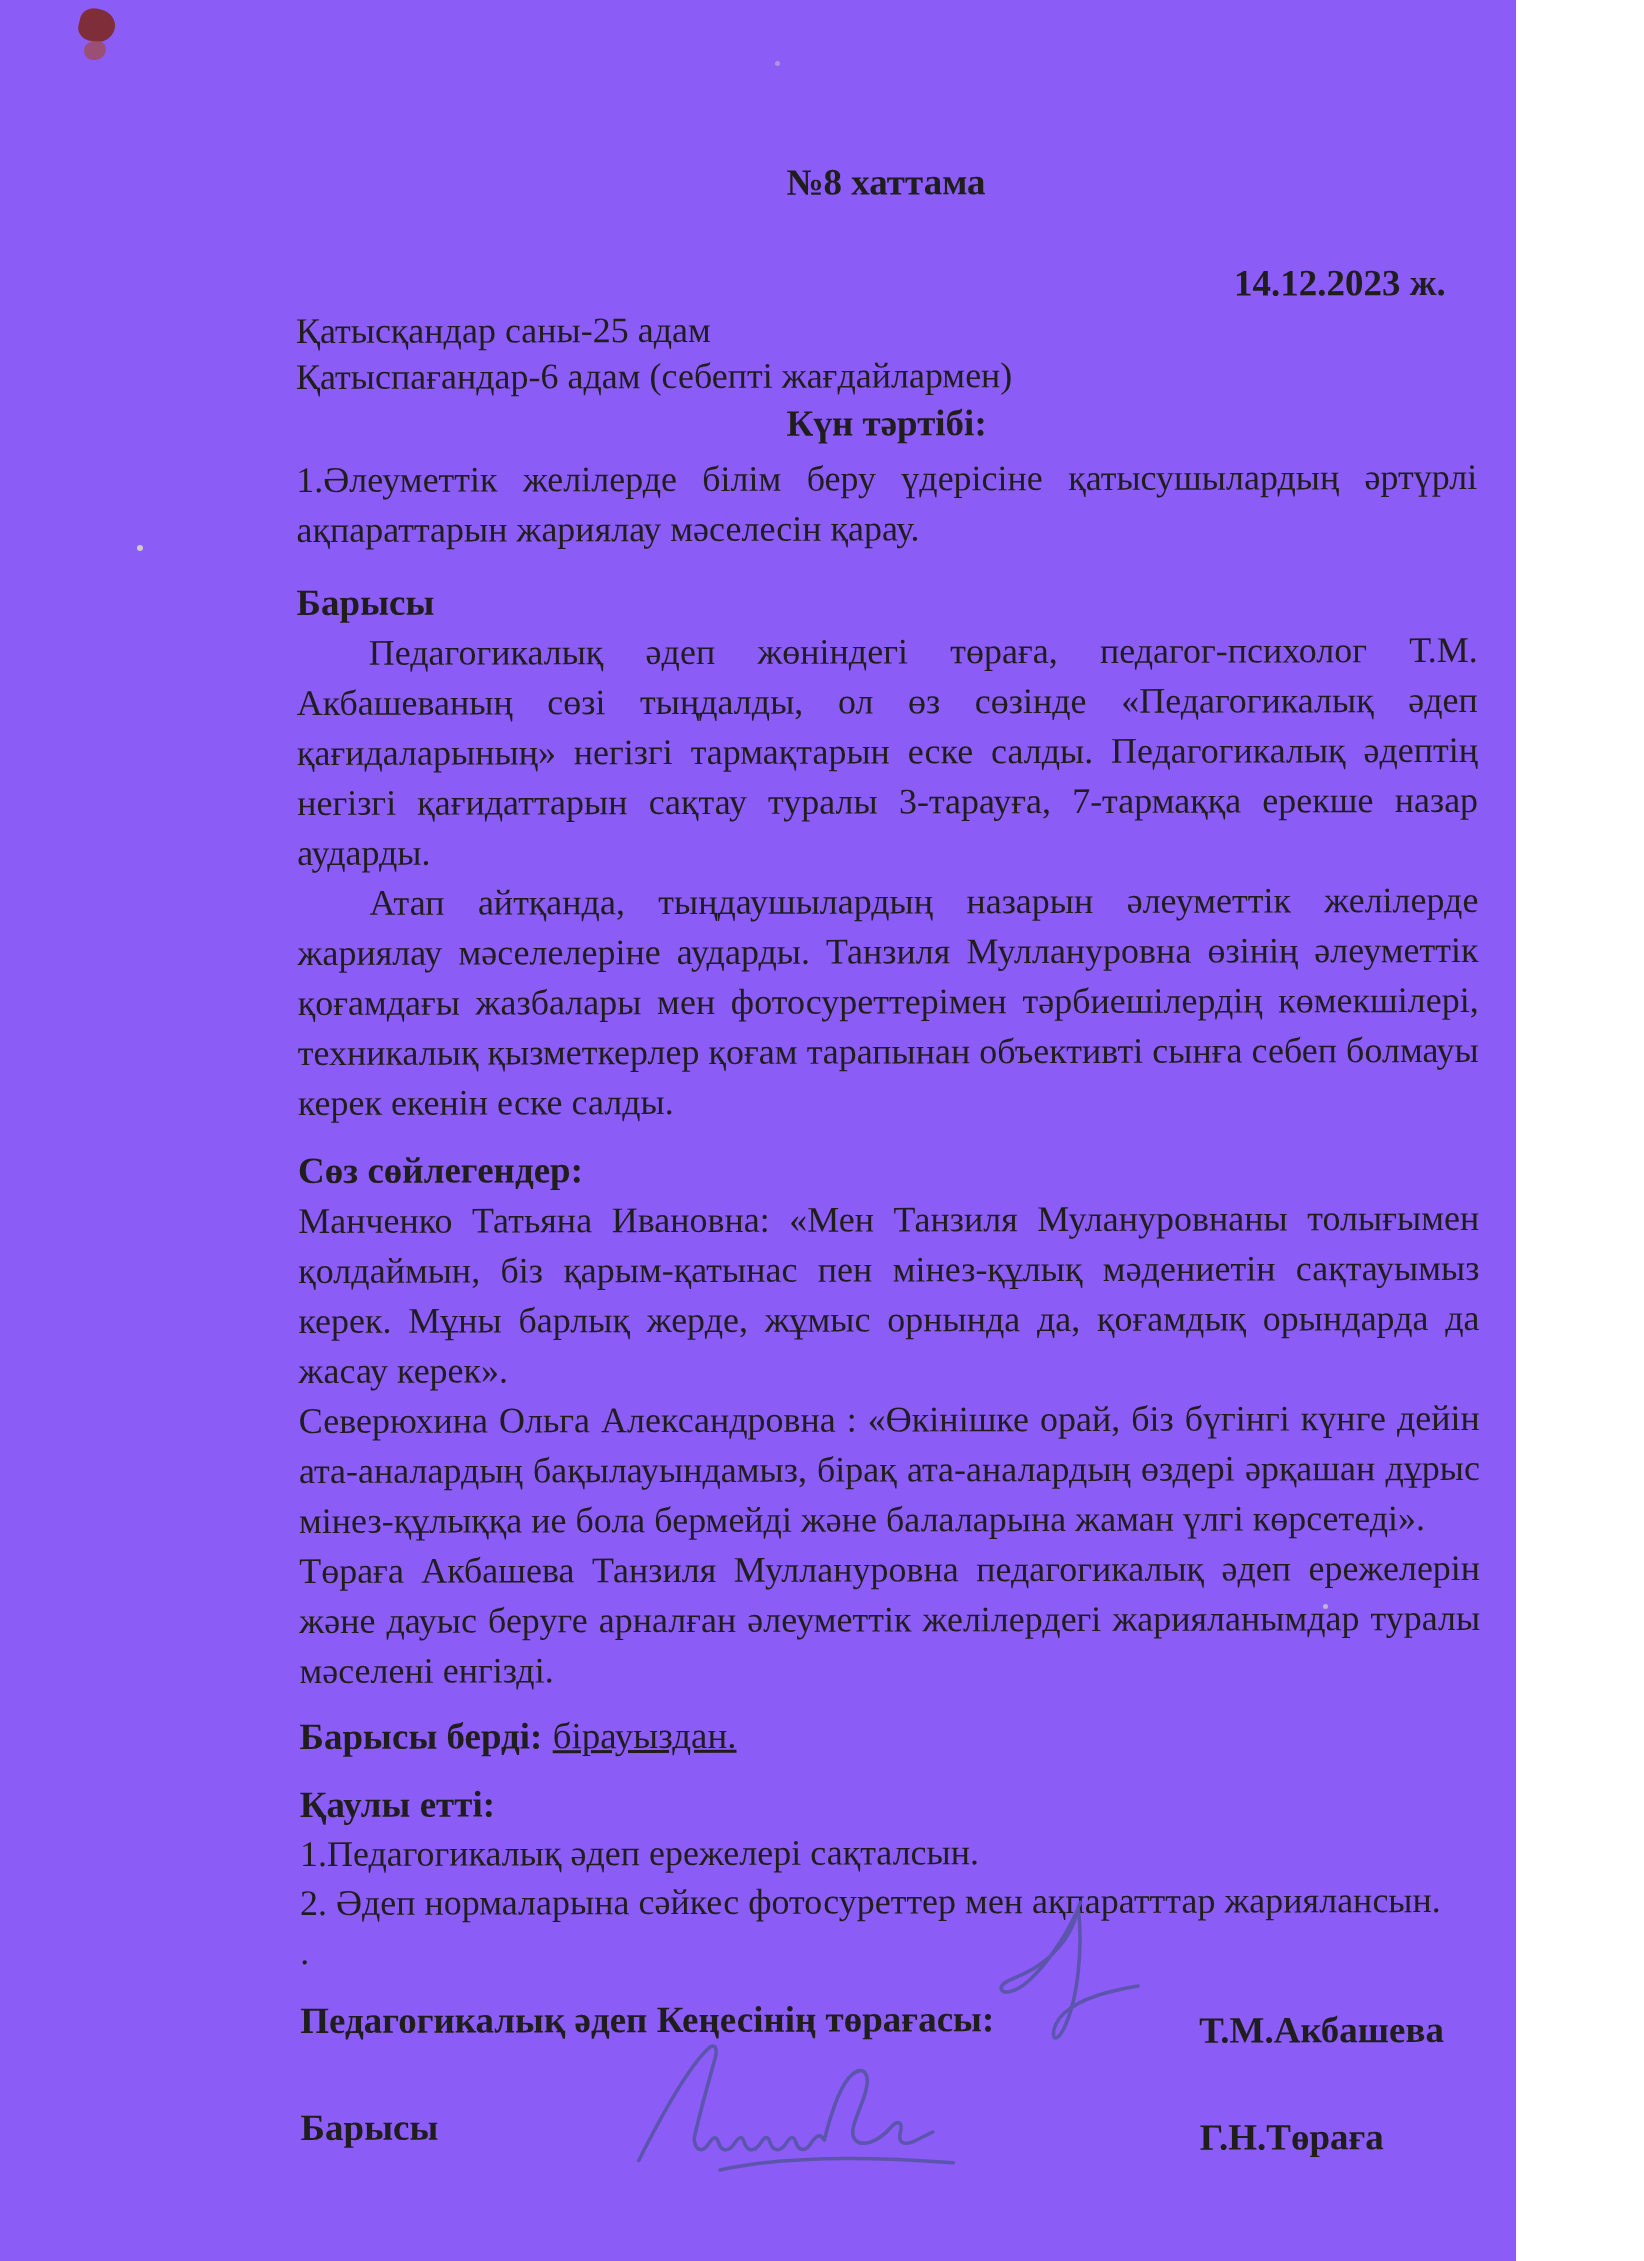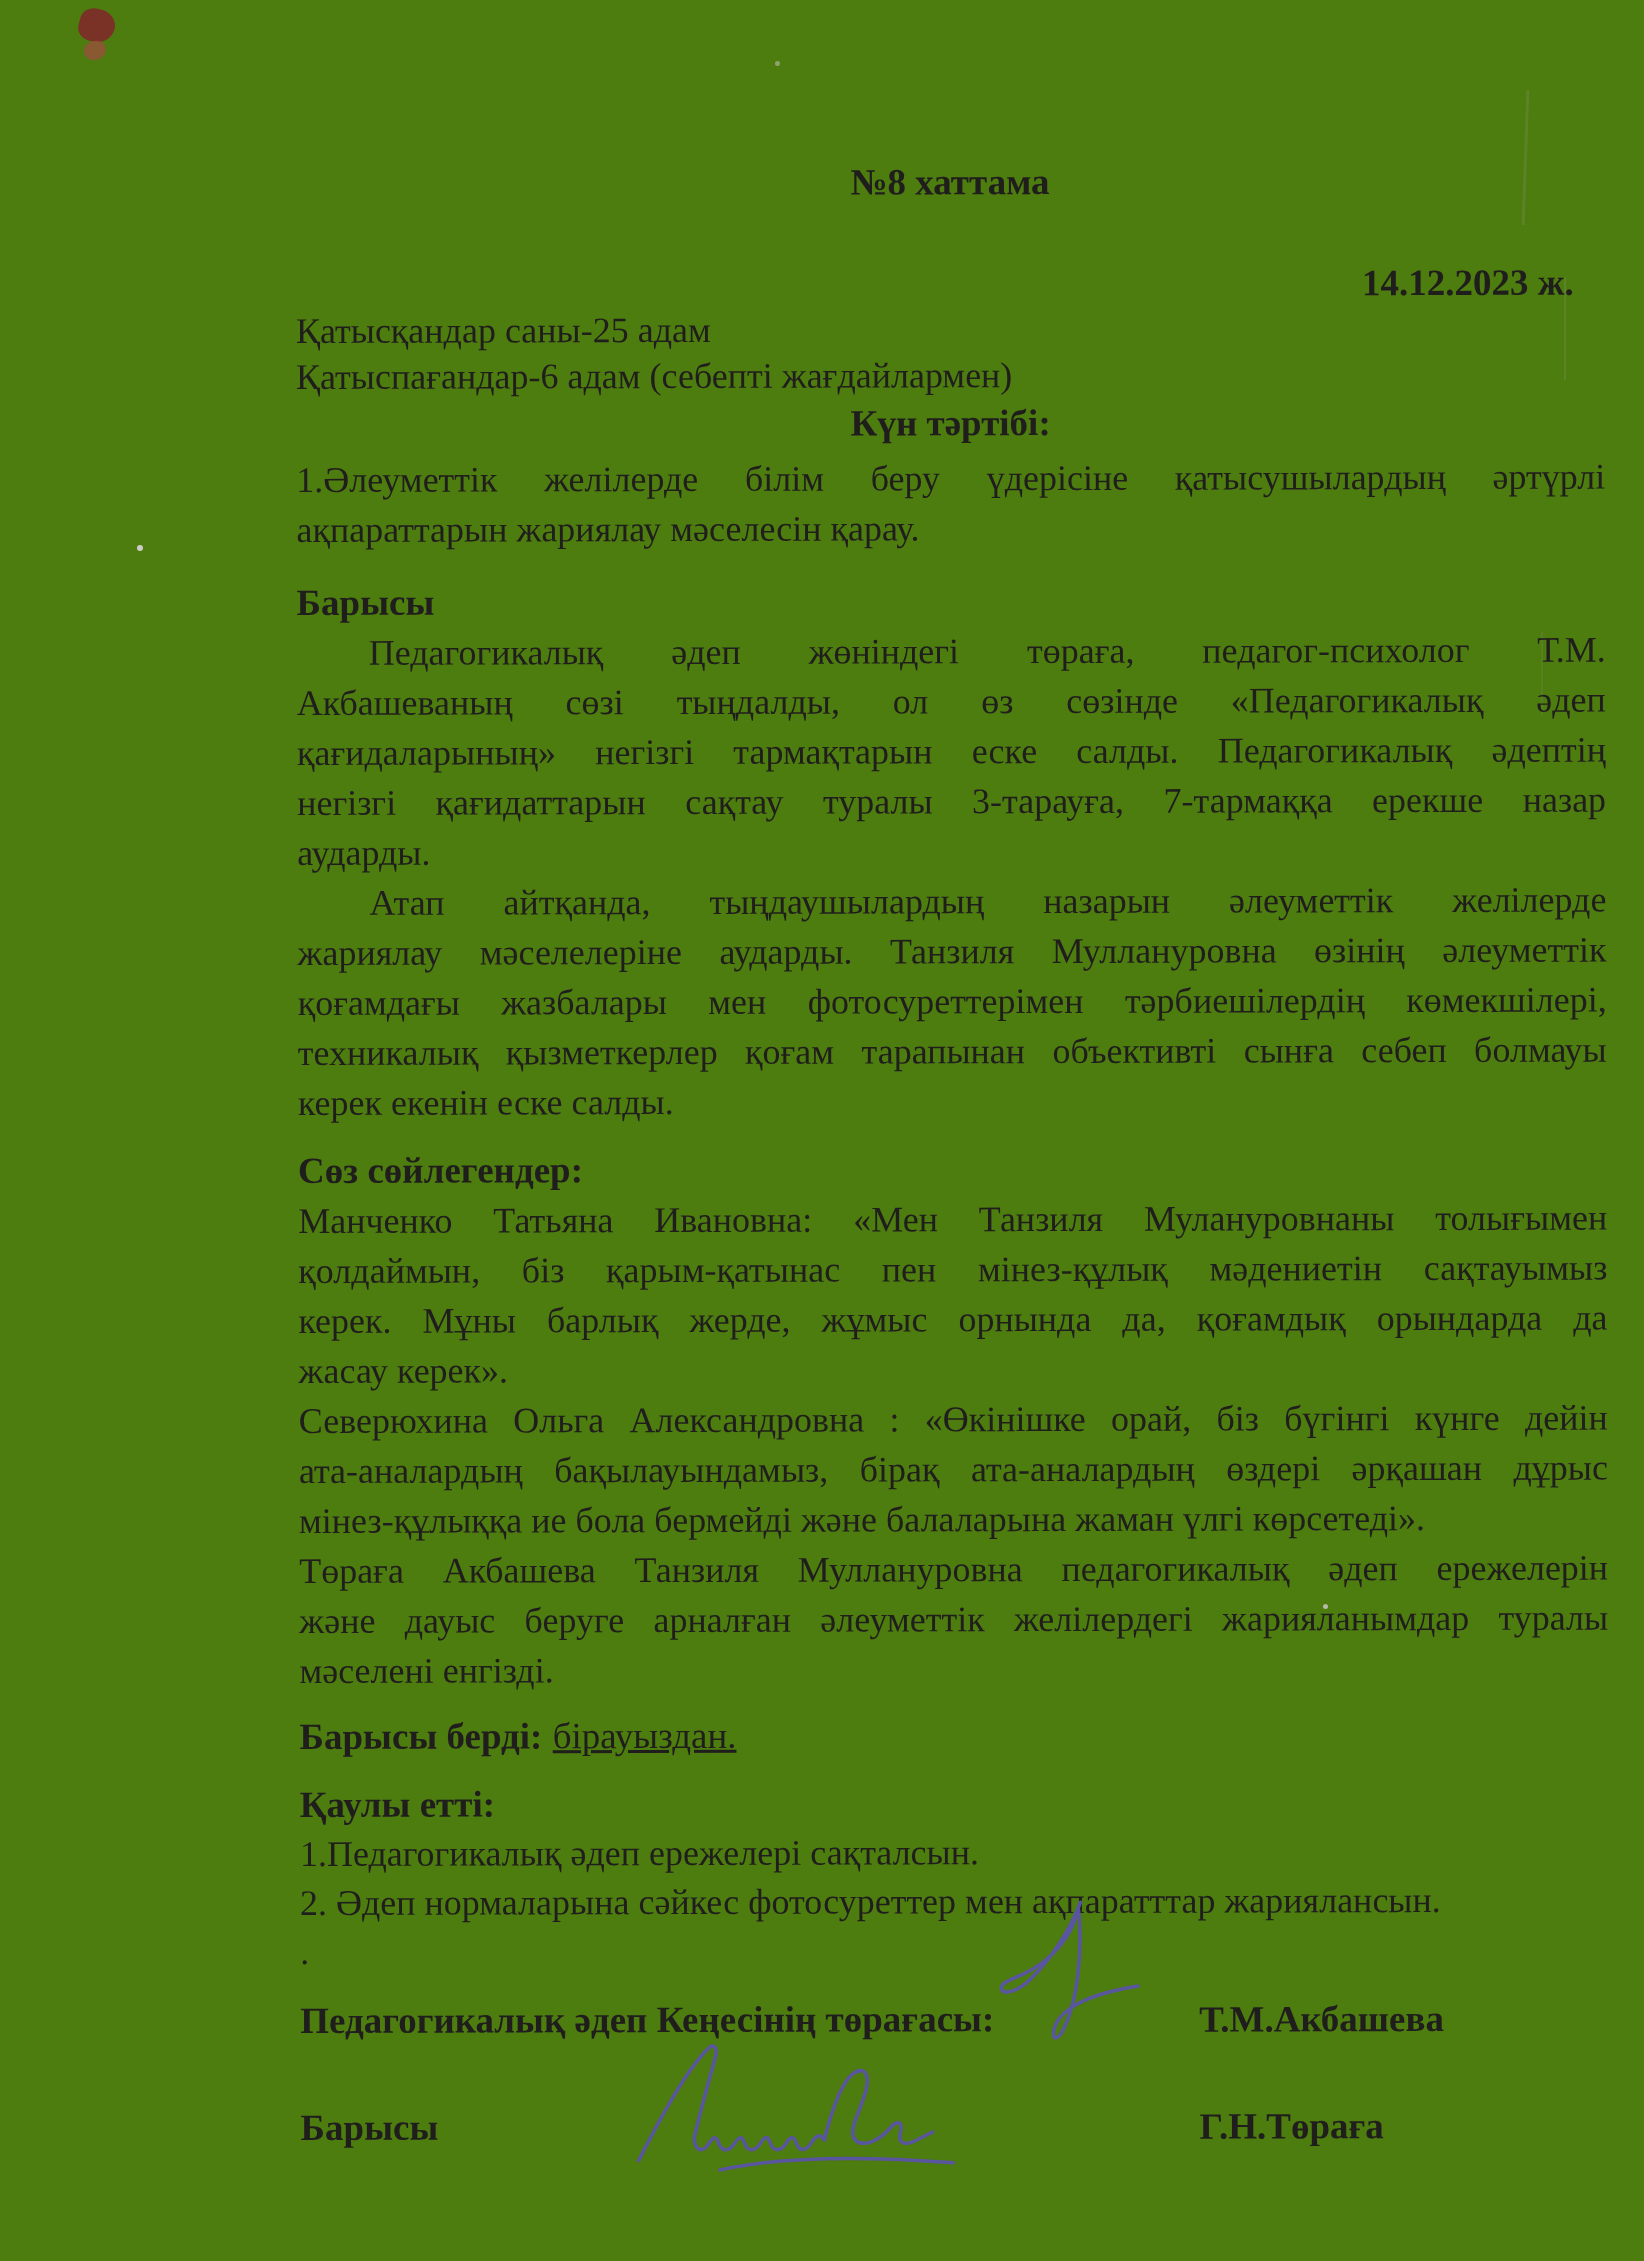--- a/index.html
+++ b/index.html
@@ -1,18 +1,18 @@
 <!DOCTYPE html>
 <html lang="kk" style="font-size:10.3px"><head>
 <meta charset="utf-8">
 <style>
   html,body{margin:0;padding:0;background:#ffffff;}
   .page{
-    position:relative;width:1644px;height:2261px;overflow:hidden;
-    background:#4d7c0f;color:#201d1d;
+    position:relative;width:1516px;height:2261px;overflow:hidden;
+    background:#8b5cf6;color:#201d1d;
     font-family:"Liberation Serif", serif;
   }
   .doc{
     position:absolute;left:295px;right:40px;top:0;padding-top:162px;
     transform:rotate(-0.15deg);transform-origin:top left;
   }
   .title{margin:0;font-size:37px;line-height:43px;font-weight:700;text-align:center;}
   .date{margin-top:58px;font-size:37px;line-height:45px;font-weight:700;text-align:right;padding-right:31px;}
   .pline{font-size:36px;line-height:46px;text-align:left;}
   .h{margin:0;font-size:37px;line-height:50px;font-weight:700;text-align:left;}
@@ -25,21 +25,21 @@
   .mt-proc{margin-top:23px;}
   .mt-speak{margin-top:18px;}
   .mt-vote{margin-top:15.5px;font-size:37px;line-height:50px;}
   .mt-res{margin-top:18px;}
   .res-line{line-height:49px;}
   .b{font-weight:700;}
   .gap{margin-left:10.3px;text-decoration:underline;}
   .sig-row{position:relative;height:50px;font-size:37px;line-height:50px;}
   .mt-sig1{margin-top:19.3px;}
   .mt-sig2{margin-top:57px;}
-  .sig-name{position:absolute;left:899px;top:1px;white-space:nowrap;}
+  .sig-name{position:absolute;left:899px;top:12px;white-space:nowrap;}
   .sig{position:absolute;pointer-events:none;}
   .sig-chair{left:691px;top:-97px;width:161px;height:213px;}
   .sig-sec{left:311px;top:-61px;width:361px;height:142px;}
   
   .artifact{position:absolute;}
   .blob1{left:79px;top:9px;width:36px;height:33px;background:#7e2a28;border-radius:46% 54% 58% 42%;transform:rotate(14deg);opacity:.92;}
   .blob2{left:84px;top:41px;width:22px;height:19.3px;background:#a34a42;border-radius:50% 44% 56% 50%;transform:rotate(-8deg);opacity:.7;}
   .speck{background:#cfc9c9;border-radius:50%;}
   .s1{left:137px;top:545px;width:5.8px;height:5.8px;}
   .s2{left:1323px;top:1604px;width:5.2px;height:5.2px;opacity:.8;}

